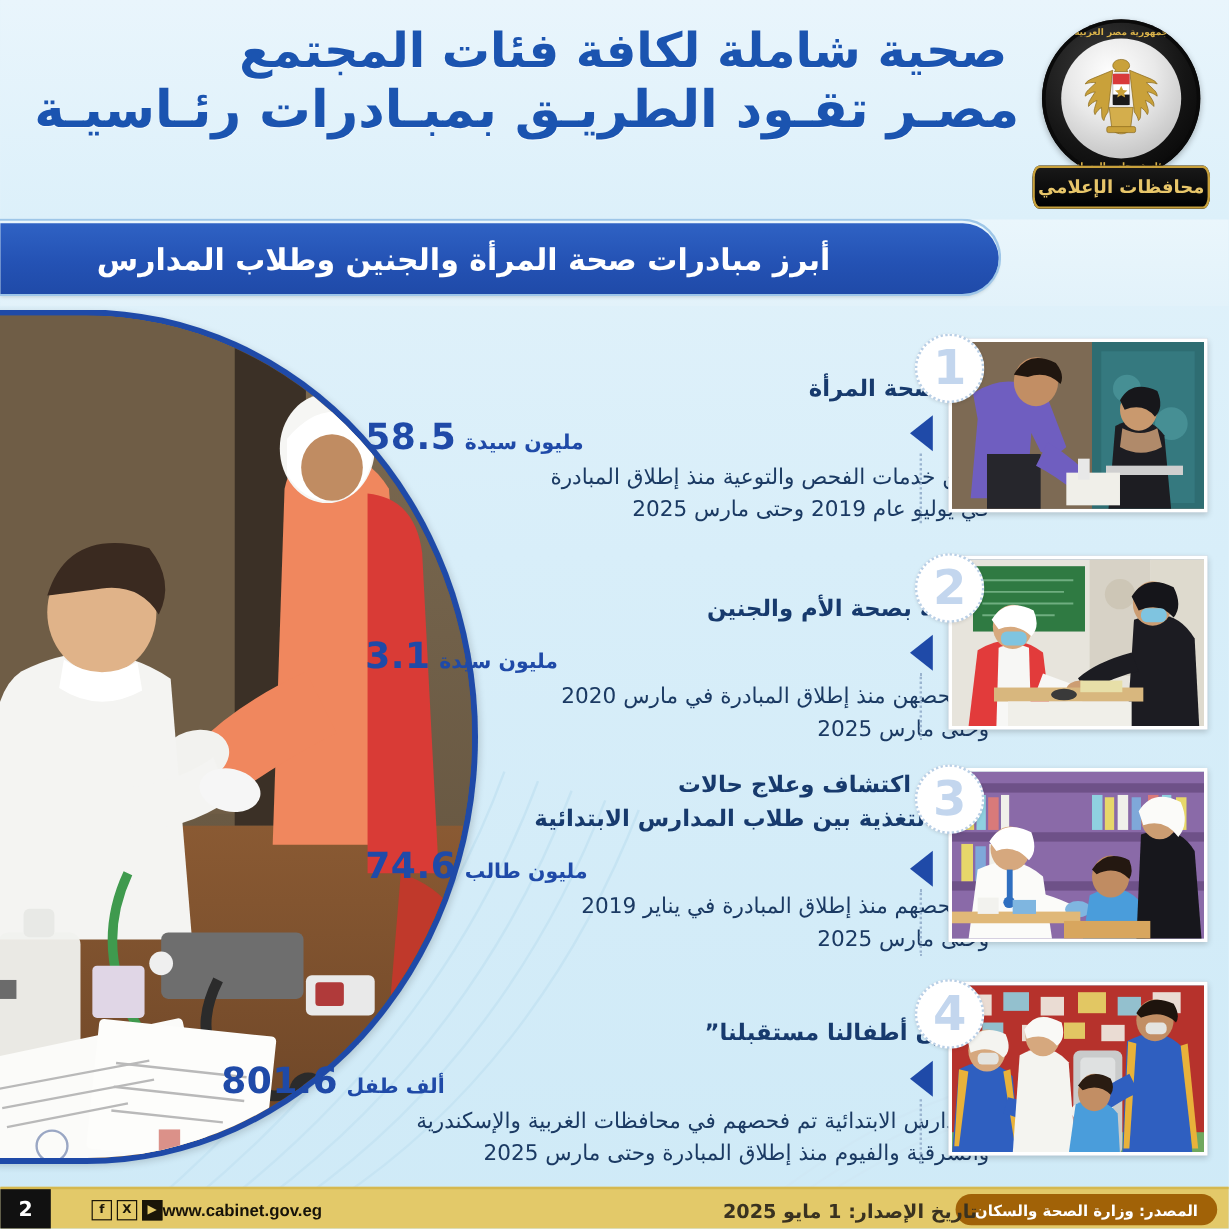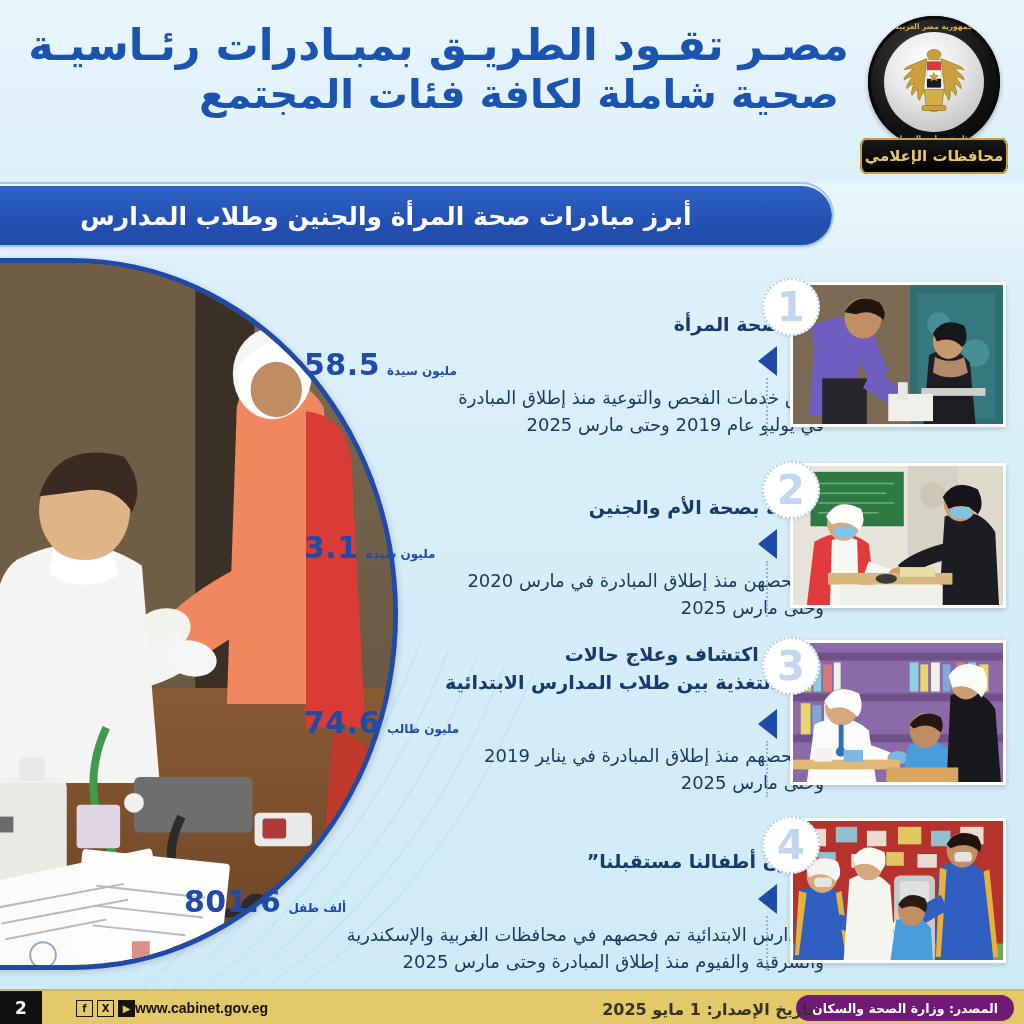--- a/index.html
+++ b/index.html
@@ -138,21 +138,21 @@
     margin-top:9px;
     display:flex; align-items:baseline; justify-content:flex-start;
     flex-direction:row-reverse;
     gap:7px;
     text-align:center;
   }
   .stat-num {
     color:#1f4aa8; font-size:30px; font-weight:bold; letter-spacing:.5px;
     direction:ltr;
   }
-  .stat-unit { color:#1f4aa8; font-size:12px; font-weight:bold; }
+  .stat-unit { color:#1f4aa8; font-size:17px; font-weight:bold; }
   .init-desc {
     color:#1b3a63; font-size:18px; line-height:1.5; margin-top:2px;
   }
 
   
   .num-badge {
     position:absolute;
     width:58px; height:58px; border-radius:50%;
     background:#ffffff;
     border:2px dotted #b9cfe6;
@@ -195,21 +195,21 @@
   
   #footer {
     position:absolute; left:0; bottom:0; width:1024px; height:35px;
     background:#e3c969;
     border-top:2px solid #d5b84f;
     display:flex; align-items:center;
   }
   #footer-src {
     position:absolute; right:10px; top:4px;
     height:26px; padding:0 16px;
-    background:#701a75; border-radius:13px;
+    background:#a16207; border-radius:13px;
     display:flex; align-items:center;
   }
   #footer-src span { color:#fff; font-size:12.5px; font-weight:bold; }
   #footer-date {
     position:absolute; right:210px; top:9px;
     color:#3a3220; font-size:16px; font-weight:bold;
   }
   #footer-url {
     position:absolute; left:135px; top:9px;
     color:#161209; font-size:14px; font-weight:bold;
@@ -237,22 +237,22 @@
   .nowrap { white-space:nowrap; }
 </style>
 </head>
 <body>
 
 <div id="page">
 
   <div id="header">
 
     <div id="title-wrap">
+      <div class="title-line l2">صحية شاملة لكافة فئات المجتمع</div>
       <div class="title-line">مصـر تقـود الطريـق بمبـادرات رئـاسيـة</div>
-      <div class="title-line l2">صحية شاملة لكافة فئات المجتمع</div>
     </div>
 
     <div id="logo">
       <div class="logo-circle">
         <div class="logo-inner"></div>
         <div class="logo-ring-text">
           <span class="lrt-top">جمهورية مصر العربية</span>
           <span class="lrt-bot">رئاسة مجلس الوزراء</span>
         </div>
         <svg class="eagle" viewBox="0 0 64 74">

